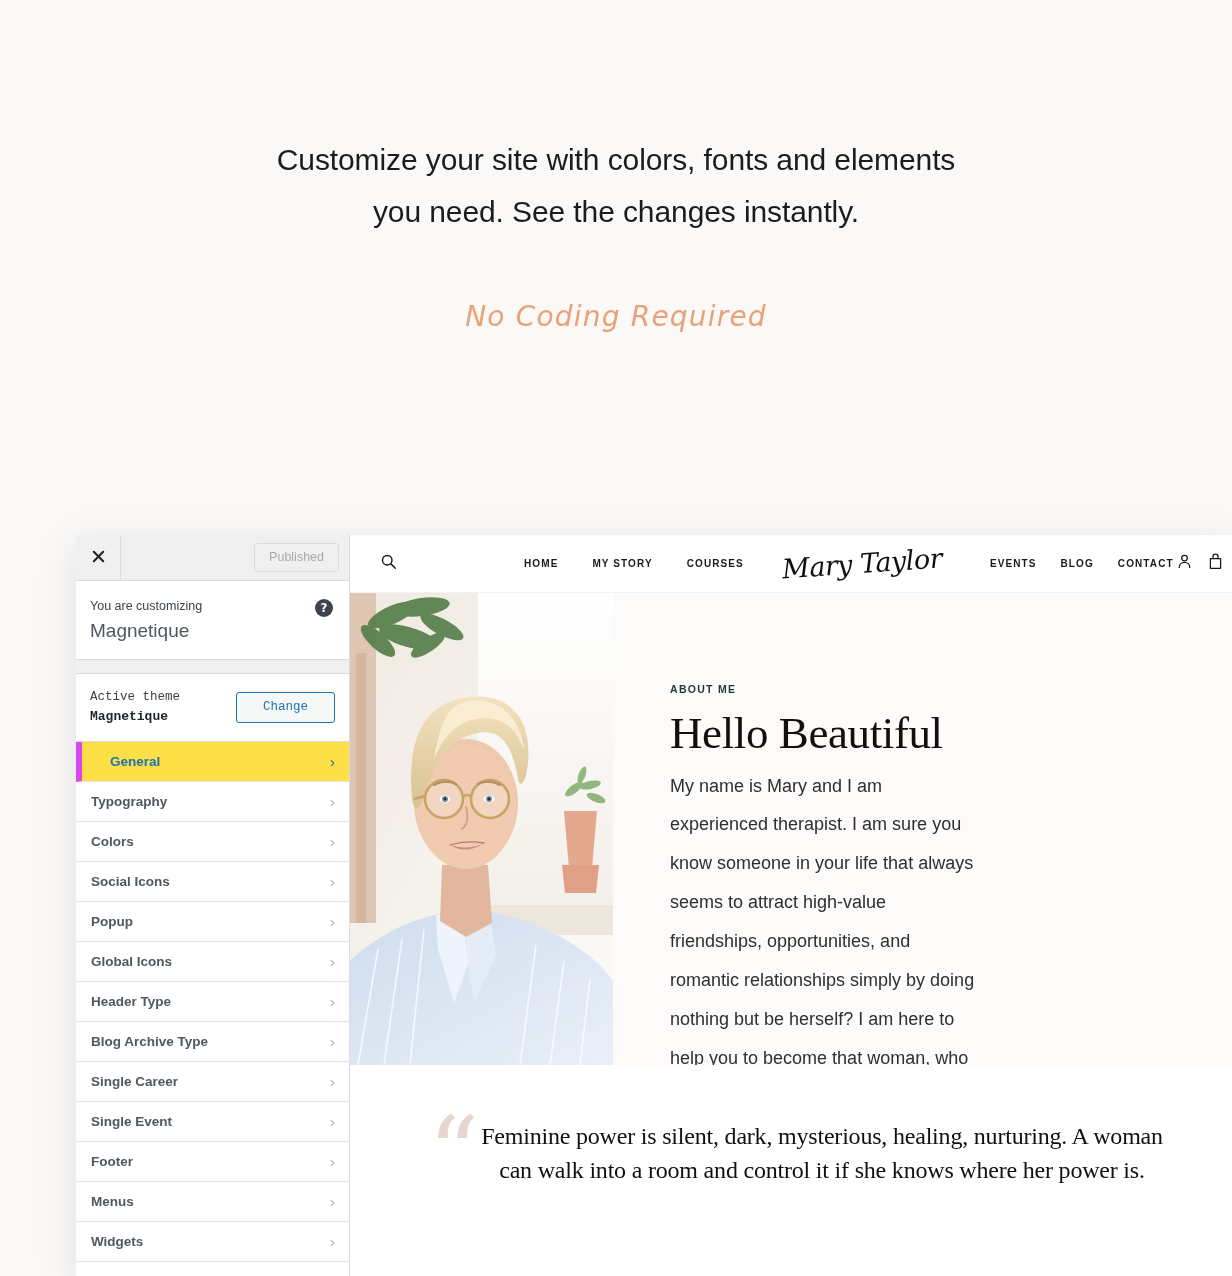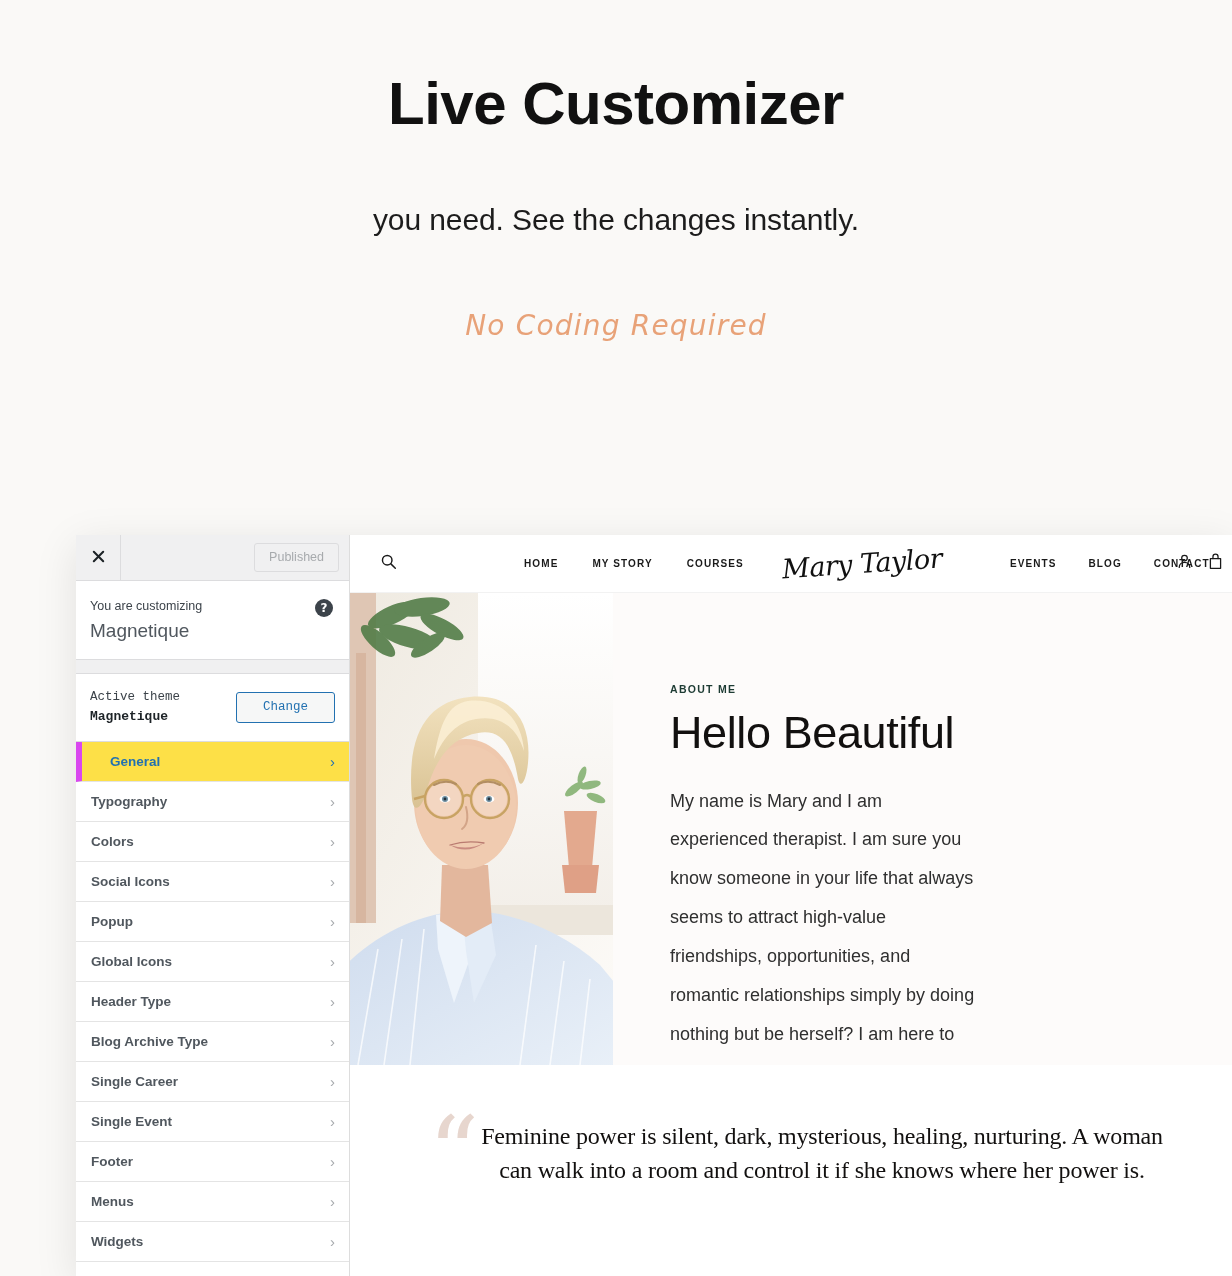--- a/index.html
+++ b/index.html
@@ -201,21 +201,21 @@
     padding: 0 0 0 30px;
     position: relative;
     border-bottom: 1px solid #f2f2f2;
   }
   .nav-search { width: 24px; display: flex; align-items: center; cursor: pointer; }
   .nav-search svg { width: 17px; height: 17px; }
   .nav-links-left {
     display: flex; gap: 34px; margin-left: 120px;
   }
   .nav-links-right {
-    display: flex; gap: 32px; margin-left: 68px;
+    display: flex; gap: 24px; margin-left: 48px;
   }
   .nav-link {
     font-size: 10px;
     letter-spacing: 1.1px;
     font-weight: 700;
     color: #1a1a1a;
     text-decoration: none;
     cursor: pointer;
     white-space: nowrap;
   }
@@ -260,27 +260,27 @@
     background: #fdfbfa;
   }
   .eyebrow {
     font-size: 10.5px;
     font-weight: 700;
     letter-spacing: 1.3px;
     color: #1d3b33;
     margin-bottom: 14px;
   }
   .hero-h1 {
-    font-family: Liberation Sans, sans-serif;
+    font-family: Liberation Serif, serif;
     font-size: 45px;
     font-weight: 400;
     color: #12100f;
     letter-spacing: -0.4px;
     line-height: 1.08;
-    margin-bottom: 24px;
+    margin-bottom: 9px;
   }
   .hero-p {
     font-size: 18px;
     line-height: 2.16;
     color: #2f2f2f;
     max-width: 305px;
   }
   .hero-sign {
     margin-top: 36px;
     font-family: "DejaVu Serif", serif;
@@ -315,22 +315,22 @@
     color: #12100f;
     text-align: center;
     padding-left: 44px;
     letter-spacing: -0.2px;
   }
 </style>
 </head>
 <body>
 
 <div class="promo">
-  <h1 class="promo-title">Live Customizer</h1>
   <div class="promo-sub">
+    <div>Customize your site with colors, fonts and elements</div>
     <div>you need. See the changes instantly.</div>
   </div>
   <div class="promo-tag">No Coding Required</div>
 </div>
 
 <div class="shot">
 
   <div class="cust">
 
     <div class="cust-topbar">

